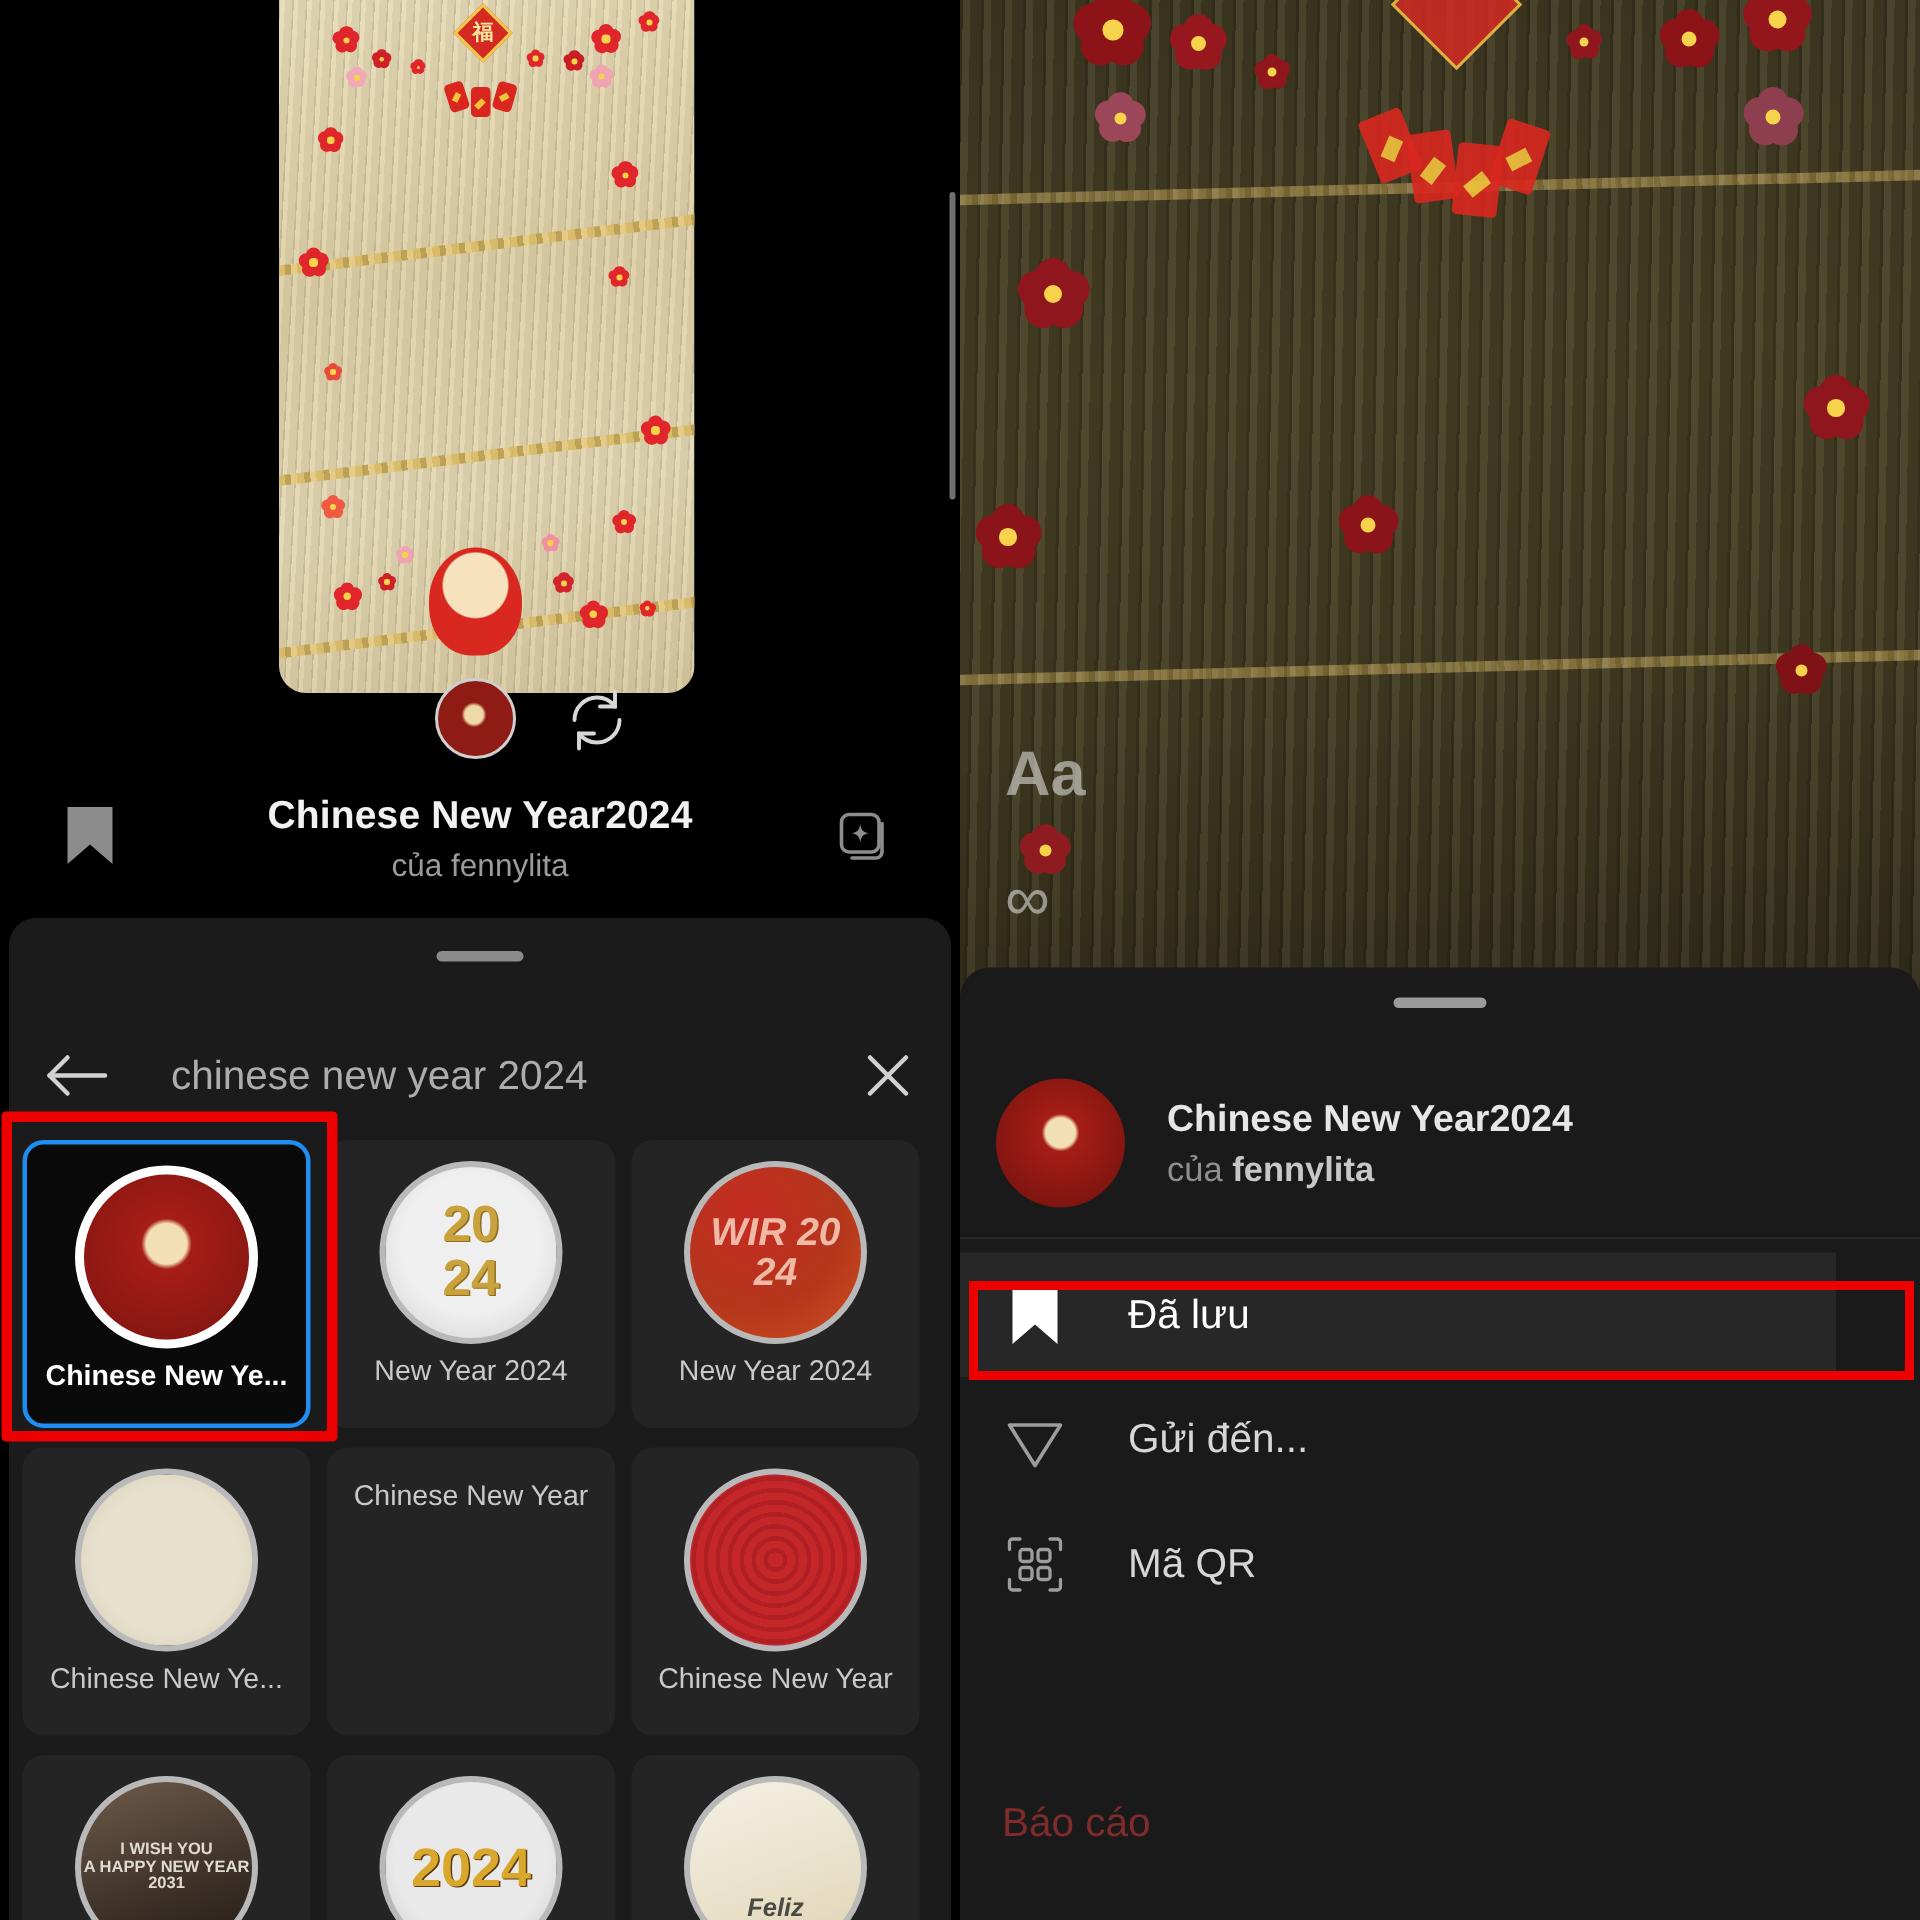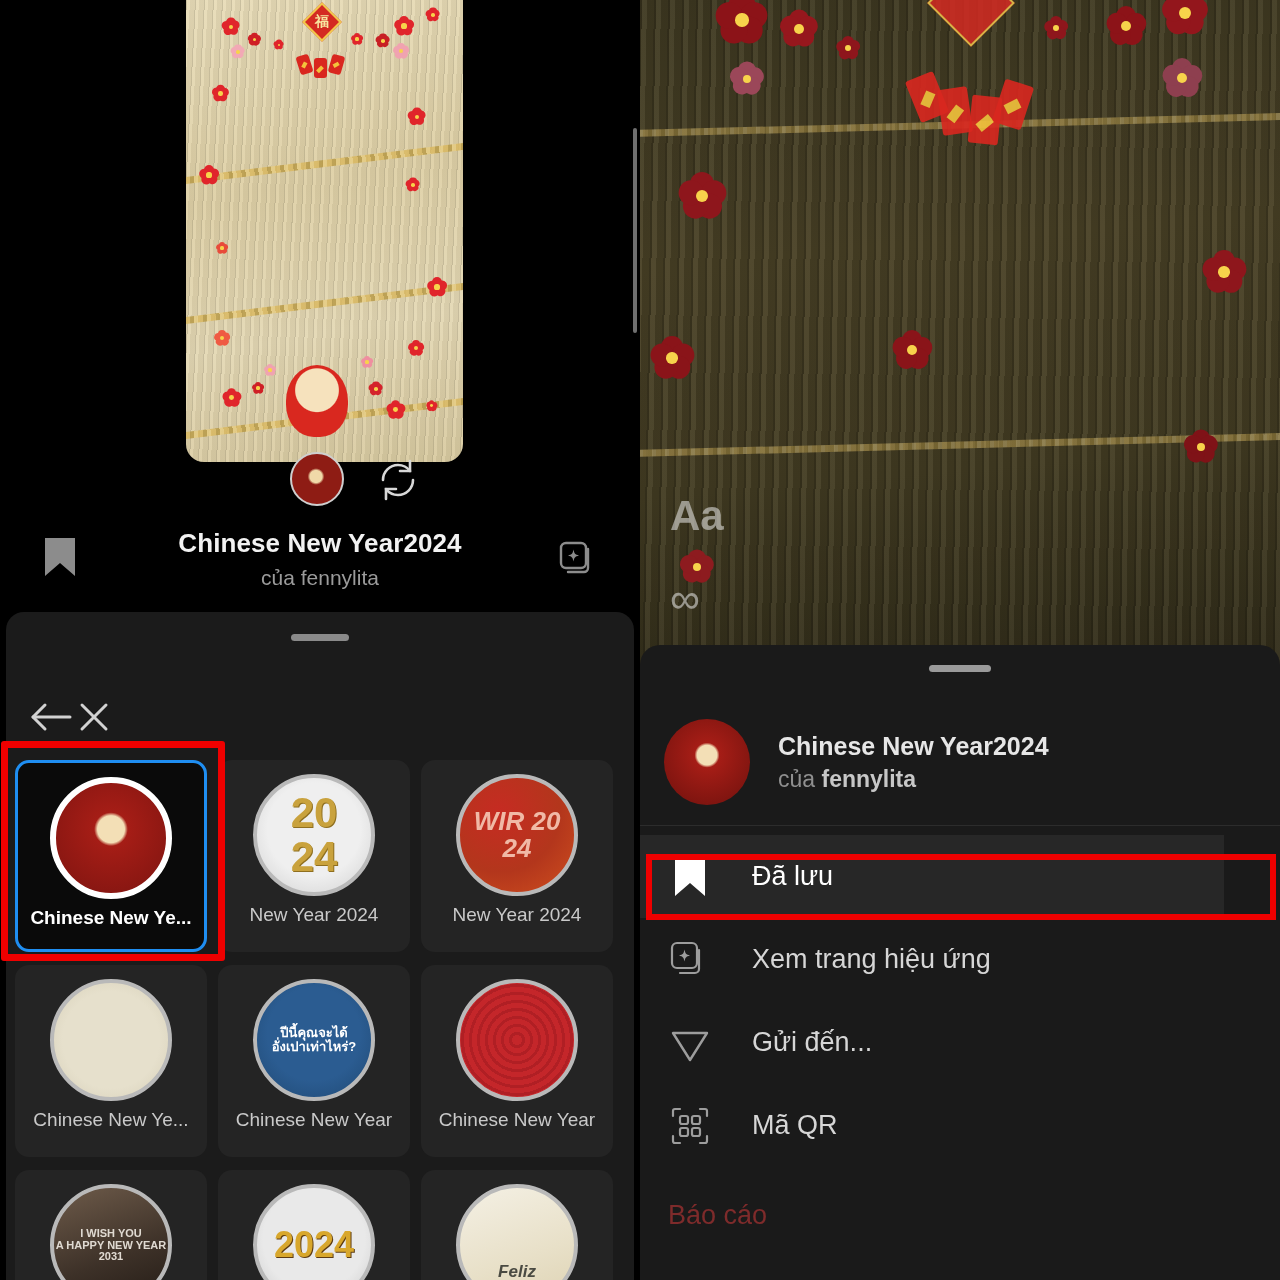--- a/index.html
+++ b/index.html
@@ -200,21 +200,21 @@
   .t-wish    { background: linear-gradient(160deg, #6e5b4a 0%, #3d3128 60%, #241c16 100%); }
   .t-2024    { background: radial-gradient(circle at 50% 45%, #e9e9e9 0 60%, #c8c8c8 100%); }
   .t-feliz   { background: linear-gradient(160deg, #f4f0e4 0%, #e8e0c8 60%, #ded3b4 100%); }
   .thumb-text {
     position: absolute; left: 0; right: 0; top: 50%;
     transform: translateY(-50%);
     text-align: center; line-height: 1.05;
     font-weight: bold;
     pointer-events: none;
   }
-  .tt-gold { color: #c9a23d; font-size: 42px; text-shadow: 1px 1px 0 #8f6f1f; }
+  .tt-gold { color: #c9a23d; font-size: 34px; text-shadow: 1px 1px 0 #8f6f1f; }
   .tt-wir  { color: #f0b9a6; font-size: 26px; font-style: italic; }
   .tt-thai { color: #ffffff; font-size: 13px; }
   .tt-2024 { color: #d8a72c; font-size: 36px; text-shadow: 1px 1px 0 #5c3b12; }
   .tt-feliz{ color: #4a4a42; font-size: 17px; font-style: italic; margin-top: 36px; }
   .tt-wish { color: #e0dad2; font-size: 11px; }
 
   
   .hl-left {
     position: absolute; left: 1px; top: 741px;
     width: 224px; height: 220px;
@@ -563,20 +563,21 @@
     <div class="left-sheet">
       <div class="sheet-handle"></div>
 
       <div class="search-row">
         <div class="back-arrow">
           <svg viewBox="0 0 46 40" width="46" height="40" fill="none" stroke="#d2d2d2" stroke-width="3" stroke-linecap="round" stroke-linejoin="round">
             <path d="M42 20H5"></path>
               <path d="M17 8L5 20l12 12"></path>
           </svg>
         </div>
+        <div class="search-text" placeholder="Tìm kiếm hiệu ứng">chinese new year 2024</div>
         <div class="clear-x">
           <svg viewBox="0 0 40 40" width="40" height="40" fill="none" stroke="#d2d2d2" stroke-width="3" stroke-linecap="round">
             <path d="M8 8l24 24M32 8L8 32"></path>
           </svg>
         </div>
       </div>
 
       <div class="grid" id="effects-grid">
           <div class="card selected">
             <div class="card-thumb t-cny"></div>
@@ -594,24 +595,20 @@
               <div class="thumb-text tt-wir" style="white-space: pre-line;">WIR 20
 24</div>
             </div>
             <div class="card-label">New Year 2024</div>
           </div>
           <div class="card">
             <div class="card-thumb t-lion"></div>
             <div class="card-label">Chinese New Ye...</div>
           </div>
           <div class="card">
-            <div class="card-thumb t-thai">
-              <div class="thumb-text tt-thai" style="white-space: pre-line;">ปีนี้คุณจะได้
-อั่งเปาเท่าไหร่?</div>
-            </div>
             <div class="card-label">Chinese New Year</div>
           </div>
           <div class="card">
             <div class="card-thumb t-rabbit"></div>
             <div class="card-label">Chinese New Year</div>
           </div>
           <div class="card">
             <div class="card-thumb t-wish">
               <div class="thumb-text tt-wish" style="white-space: pre-line;">I WISH YOU
 A HAPPY NEW YEAR
@@ -784,30 +781,20 @@
       <div class="sheet-divider"></div>
 
       <div class="menu" id="options-menu">
           <div class="menu-item active">
             <div class="menu-icon">
               <svg viewBox="0 0 34 42" width="34" height="42">
                 <path d="M2 2h30v38l-15-13-15 13z" fill="#ffffff"></path>
               </svg>
             </div>
             <div class="menu-label">Đã lưu</div>
-          </div>
-          <div class="menu-item">
-            <div class="menu-icon">
-              <svg viewBox="0 0 42 40" width="42" height="40" fill="none" stroke="#9d9d9d" stroke-width="2.2">
-                <path d="M11 33h15a4 4 0 0 0 4-4V10" stroke-linecap="round"></path>
-                <rect x="3" y="3" width="25" height="25" rx="5"></rect>
-                <path d="M15.5 9.5c.8 4 1.5 5 5.5 6-4 1-4.7 2-5.5 6-.8-4-1.5-5-5.5-6 4-1 4.7-2 5.5-6z" fill="#9d9d9d" stroke="none"></path>
-              </svg>
-            </div>
-            <div class="menu-label">Xem trang hiệu ứng</div>
           </div>
           <div class="menu-item">
             <div class="menu-icon">
               <svg viewBox="0 0 42 42" width="42" height="42" fill="none" stroke="#9d9d9d" stroke-width="2.4" stroke-linejoin="round">
                 <path d="M4 11h34L21 38z"></path>
               </svg>
             </div>
             <div class="menu-label">Gửi đến...</div>
           </div>
           <div class="menu-item">

